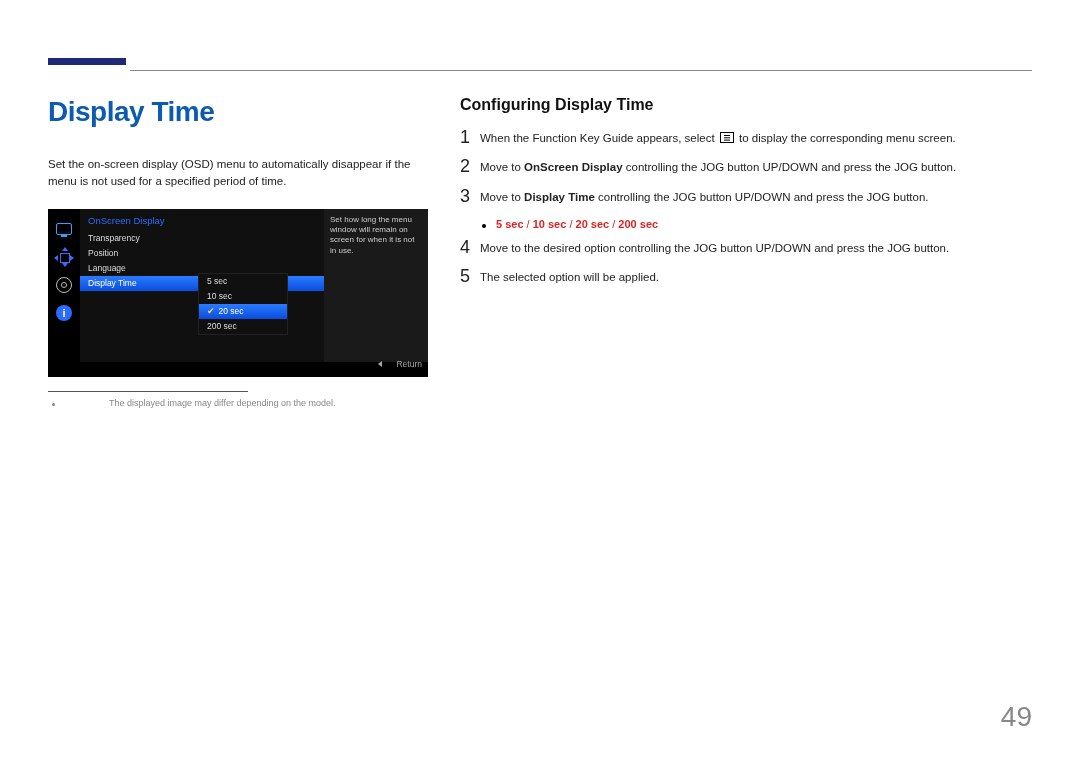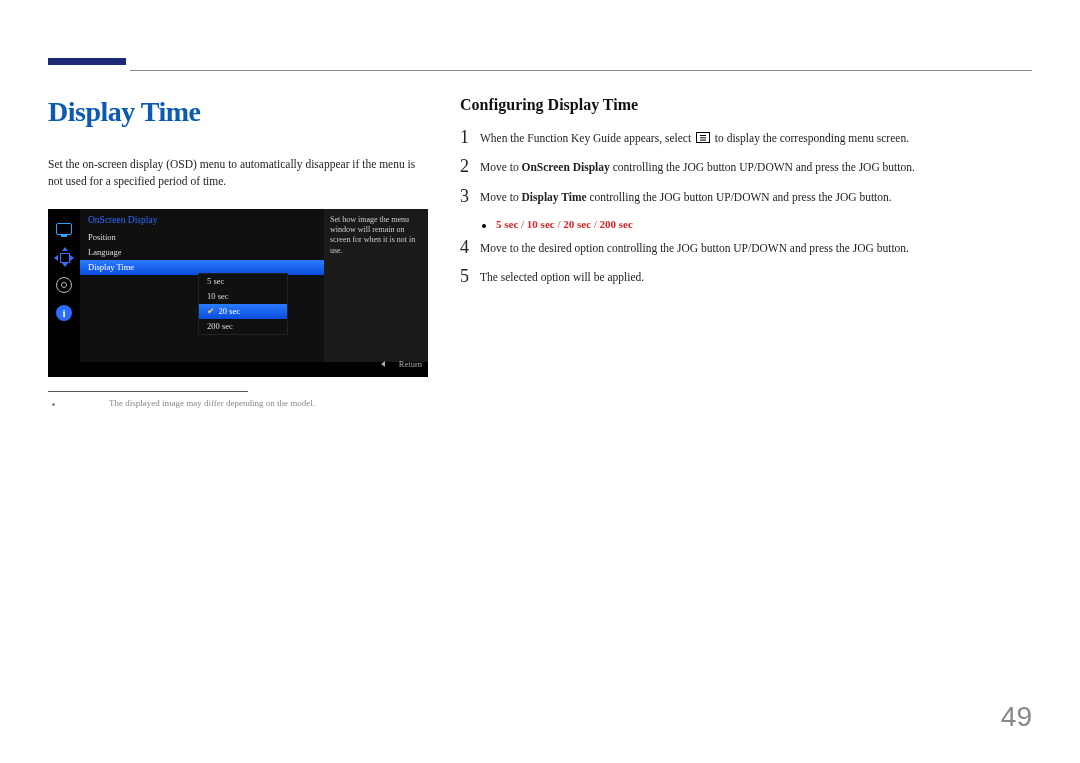--- a/index.html
+++ b/index.html
@@ -1,20 +1,20 @@
 <!DOCTYPE html>
 <html><head>
 <meta charset="utf-8">
 <style>
   * { box-sizing: border-box; margin: 0; padding: 0; }
   html, body { width: 1080px; height: 763px; background: #fff; font-family: "Segoe UI", Arial, sans-serif; color: #222; }
   .page { width: 1080px; height: 763px; position: relative; padding: 50px 48px 0 48px; }
   .header-rule { position: absolute; top: 70px; left: 130px; right: 48px; height: 1px; background: #888; }
   .header-tab { position: absolute; top: 58px; left: 48px; width: 78px; height: 7px; background: #1e2a78; }
-  .cols { display: flex; margin-top: 46px; font-family: Liberation Serif, serif; }
+  .cols { display: flex; margin-top: 46px; }
   .col-left { width: 392px; padding-right: 20px; }
   .col-right { flex: 1; padding-left: 20px; }
   h1 { color: #0b5bb0; font-size: 28px; font-weight: 700; letter-spacing: -0.5px; margin-bottom: 28px; }
   h2 { color: #111; font-size: 16px; font-weight: 700; margin-bottom: 16px; }
   .body-text { font-size: 11.5px; line-height: 1.5; color: #222; margin-bottom: 10px; }
   .body-text strong { font-weight: 700; }
   .highlight { color: #d22; font-weight: 700; }
   .highlight .sep { color: #d22; font-weight: 400; }
   .steps { font-size: 11.5px; }
   .step { display: flex; align-items: flex-start; margin-bottom: 12px; }
@@ -89,31 +89,35 @@
               <div class="ico-gear"></div>
             </div>
           <div class="osd-ico">
               <div class="ico-info">i</div>
             </div>
         </div>
         <div class="osd-main">
           <div class="osd-title">OnScreen Display</div>
           <div class="osd-list">
             <div class="osd-row">
+              <span class="lbl">Transparency</span>
+              <span class="val">On</span>
+            </div>
+            <div class="osd-row">
               <span class="lbl">Position</span>
               <span class="tri"></span>
             </div>
             <div class="osd-row">
               <span class="lbl">Language</span>
             </div>
             <div class="osd-row active">
               <span class="lbl">Display Time</span>
             </div>
           </div>
-          <div class="osd-desc">Set how image the menu window will remain on screen for when it is not in use.</div>
+          <div class="osd-desc">Set how long the menu window will remain on screen for when it is not in use.</div>
         </div>
         <div class="osd-sub">
           <div class="osd-sub-row">
               <span>5 sec</span>
             </div>
           <div class="osd-sub-row">
               <span>10 sec</span>
             </div>
           <div class="osd-sub-row sel">
               <span class="chk">✔</span>

